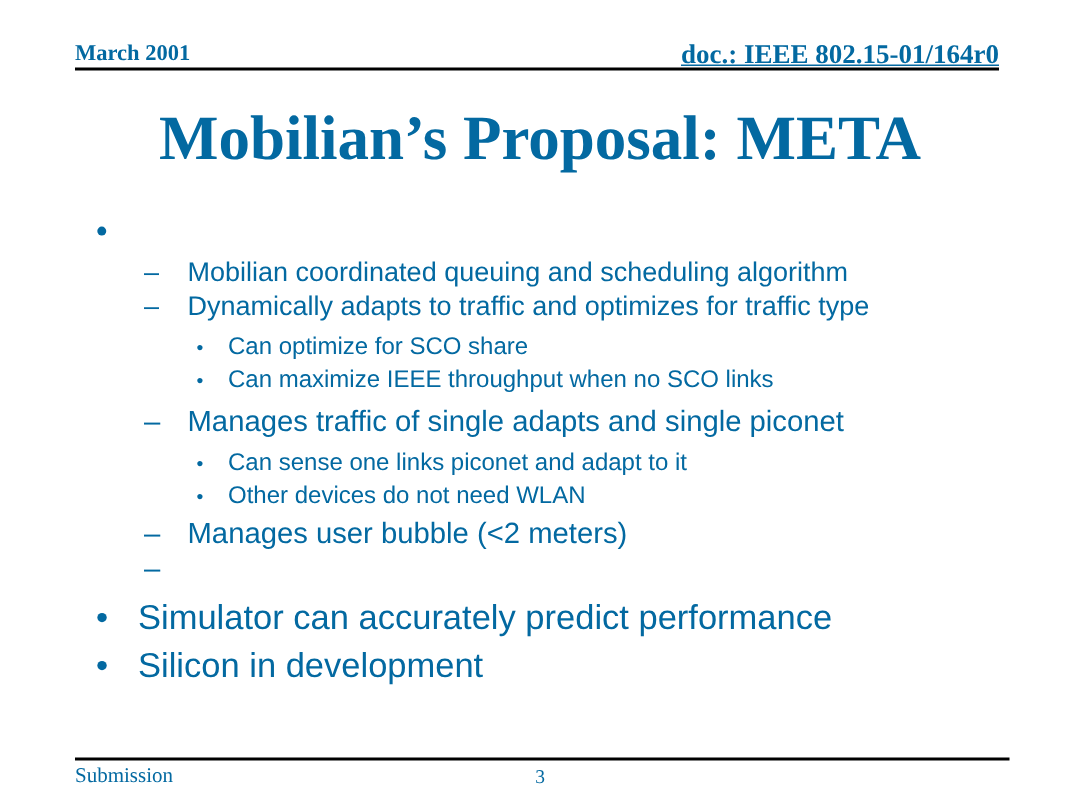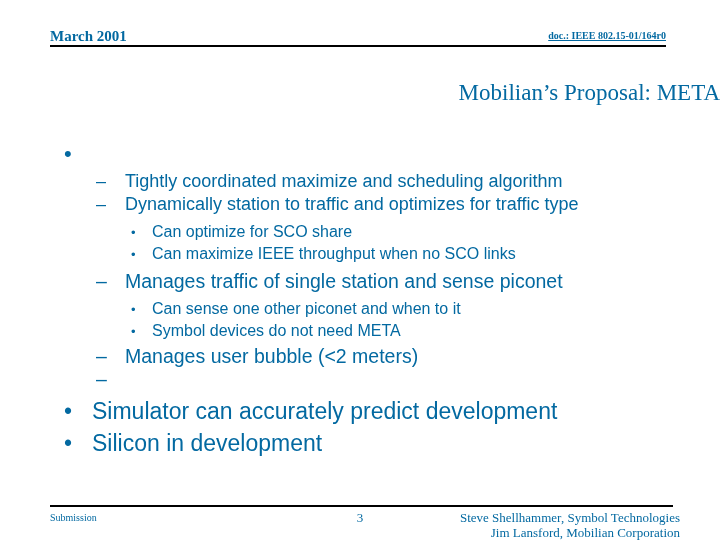--- a/index.html
+++ b/index.html
@@ -25,43 +25,43 @@
     font-weight: bold;
     font-size: 15px;
     line-height: 18px;
   }
   .hdr-doc {
     position: absolute;
     right: 54px;
     top: 27px;
     font-family: "Liberation Serif", serif;
     font-weight: bold;
-    font-size: 10px;
+    font-size: 18px;
     line-height: 18px;
     text-decoration: underline;
   }
   .hdr-rule {
     position: absolute;
     left: 50px;
     right: 54px;
     top: 45px;
     height: 2px;
     background: #000000;
   }
   
   .slide-title {
     position: absolute;
     left: 0;
     right: 0;
     top: 73px;
-    text-align: right;
+    text-align: center;
     font-family: "Liberation Serif", serif;
-    font-size: 23px;
+    font-size: 42px;
     line-height: 40px;
-    font-weight: normal;
+    font-weight: bold;
   }
   
   .line {
     position: absolute;
     display: flex;
     align-items: baseline;
     line-height: 1.2;
     white-space: nowrap;
   }
   .line .marker {
@@ -83,21 +83,21 @@
     top: 505px;
     width: 623px;
     height: 2px;
     background: #000000;
   }
   .ftr-left {
     position: absolute;
     left: 50px;
     top: 510px;
     font-family: "Liberation Serif", serif;
-    font-size: 10px;
+    font-size: 14px;
     line-height: 15px;
   }
   .ftr-page {
     position: absolute;
     left: 0;
     right: 0;
     top: 510px;
     text-align: center;
     font-family: "Liberation Serif", serif;
     font-size: 13px;
@@ -122,63 +122,59 @@
   <div class="hdr-doc">doc.: IEEE 802.15-01/164r0</div>
   <div class="hdr-rule"></div>
 
   <div class="slide-title">Mobilian’s Proposal: META</div>
 
   <div class="line l1" style="top:141px">
     <span class="marker">•</span>
   </div>
   <div class="line l2" style="top:171px">
     <span class="marker">–</span>
-      <span class="text">Tightly coordinated maximize and scheduling algorithm</span>
+      <span class="text">Mobilian coordinated queuing and scheduling algorithm</span>
   </div>
   <div class="line l2" style="top:194px">
     <span class="marker">–</span>
-      <span class="text">Dynamically station to traffic and optimizes for traffic type</span>
+      <span class="text">Dynamically adapts to traffic and optimizes for traffic type</span>
   </div>
   <div class="line l3" style="top:222px">
     <span class="marker">•</span>
       <span class="text">Can optimize for SCO share</span>
   </div>
   <div class="line l3" style="top:244px">
     <span class="marker">•</span>
       <span class="text">Can maximize IEEE throughput when no SCO links</span>
   </div>
   <div class="line l2 big" style="top:270px">
     <span class="marker">–</span>
-      <span class="text">Manages traffic of single station and sense piconet</span>
+      <span class="text">Manages traffic of single adapts and single piconet</span>
   </div>
   <div class="line l3" style="top:299px">
     <span class="marker">•</span>
-      <span class="text">Can sense one other piconet and when to it</span>
+      <span class="text">Can sense one links piconet and adapt to it</span>
   </div>
   <div class="line l3" style="top:321px">
     <span class="marker">•</span>
-      <span class="text">Symbol devices do not need META</span>
+      <span class="text">Other devices do not need WLAN</span>
   </div>
   <div class="line l2 big" style="top:345px">
     <span class="marker">–</span>
       <span class="text">Manages user bubble (&lt;2 meters)</span>
   </div>
   <div class="line l2 big" style="top:368px">
     <span class="marker">–</span>
   </div>
   <div class="line l1 big" style="top:398px">
     <span class="marker">•</span>
-      <span class="text">Simulator can accurately predict development</span>
+      <span class="text">Simulator can accurately predict performance</span>
   </div>
   <div class="line l1 big" style="top:430px">
     <span class="marker">•</span>
       <span class="text">Silicon in development</span>
   </div>
 
   <div class="ftr-rule"></div>
   <div class="ftr-left">Submission</div>
   <div class="ftr-page">3</div>
-  <div class="ftr-right">
-    <div>Steve Shellhammer, Symbol Technologies</div>
-    <div>Jim Lansford, Mobilian Corporation</div>
-  </div>
 
 </div>
 
 </body></html>

